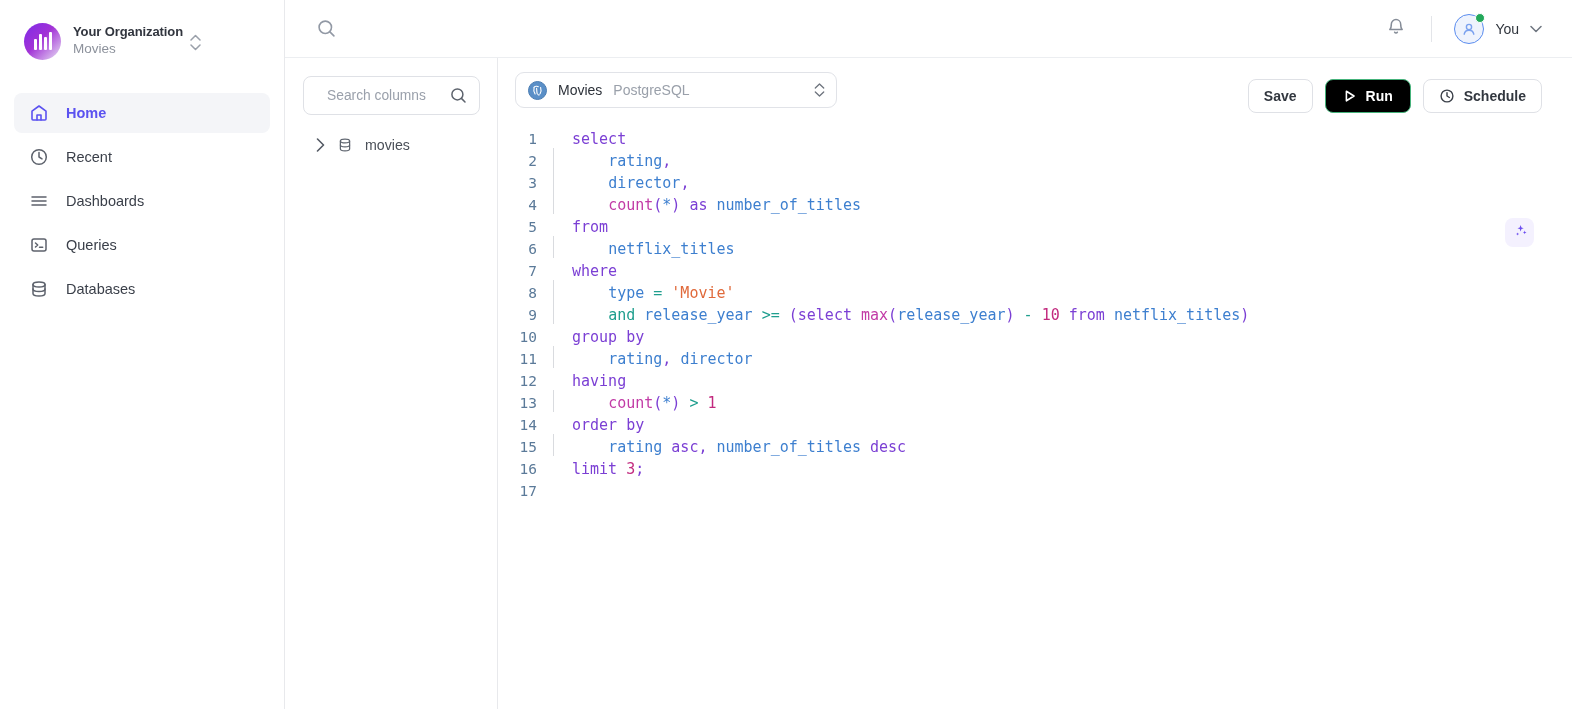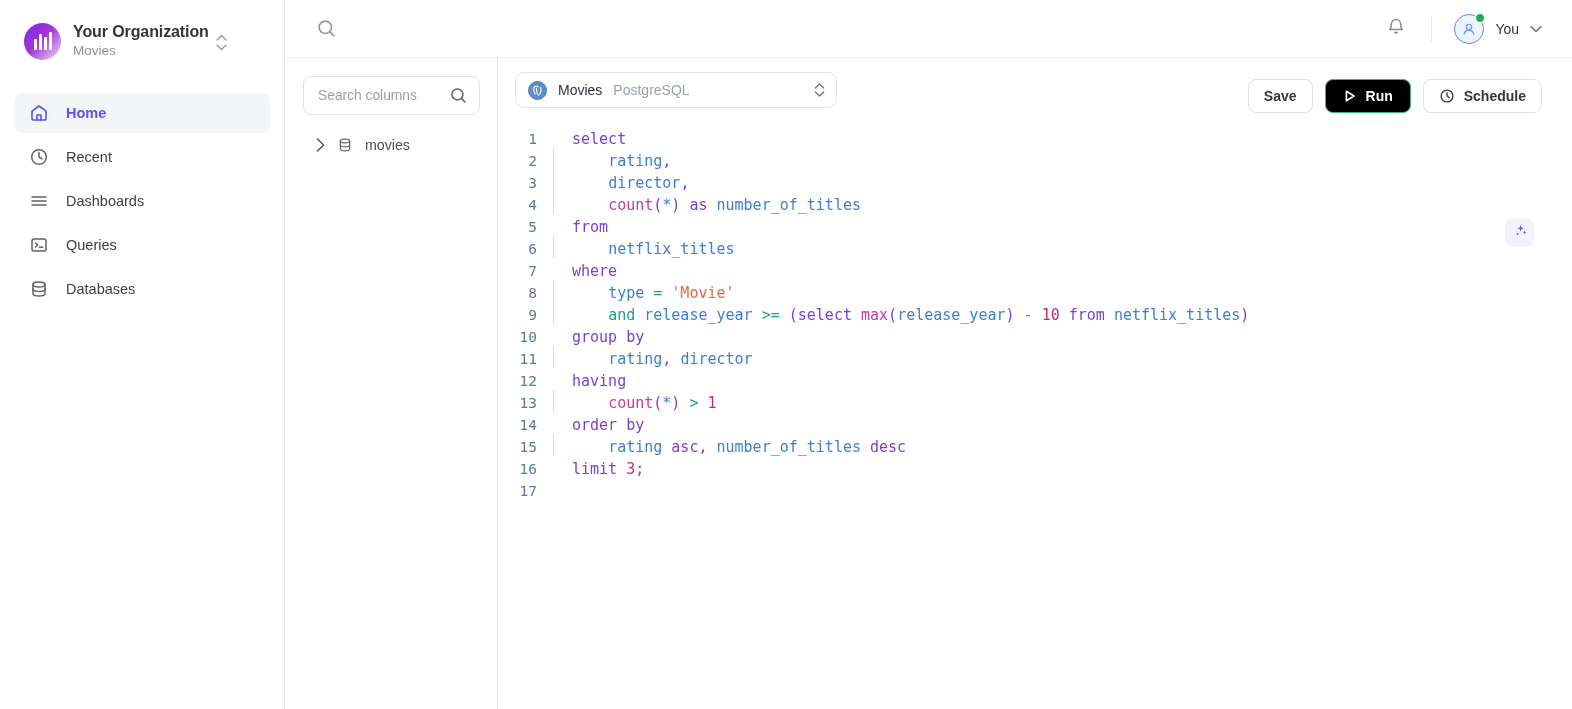--- a/index.html
+++ b/index.html
@@ -26,21 +26,21 @@
     height: 66px;
   }
   .org-logo {
     width: 37px; height: 37px; border-radius: 50%;
     background: linear-gradient(135deg, #7d2ae8 0%, #a233d6 45%, #e9e3f5 100%);
     flex: 0 0 37px;
     position: relative; overflow: hidden;
   }
   .org-logo svg { position: absolute; left: 0; top: 0; }
   .org-text { margin-left: 12px; line-height: 1.25; }
-  .org-name { font-size: 16px; font-weight: 700; color: #31353e; letter-spacing: -0.1px; }
+  .org-name { font-size: 13px; font-weight: 700; color: #31353e; letter-spacing: -0.1px; }
   .org-sub { font-size: 13.5px; color: #8d929c; font-weight: 500; margin-top: 1px; }
   .org-chevrons {
     margin-left: 7px; display: flex; flex-direction: column;
     align-items: center; justify-content: center; gap: 3px;
     color: #9aa0aa; padding-top: 2px; cursor: pointer;
   }
 
   .nav { margin-top: 27px; padding: 0 14px; }
   .nav-item {
     display: flex; align-items: center; gap: 16px;
@@ -90,21 +90,21 @@
   
   .body { flex: 1; display: flex; min-height: 0; }
 
   .columns-pane {
     width: 213px; flex: 0 0 213px;
     border-right: 1px solid #e8e9ec;
     padding: 18px 17px 0 18px;
   }
   .col-search {
     height: 39px; border: 1px solid #dfe1e6; border-radius: 8px;
-    display: flex; align-items: center; padding: 0 12px 0 14px; gap: 8px;
+    display: flex; align-items: center; padding: 0 12px 0 23px; gap: 8px;
     background: #fff;
   }
   .col-search input {
     border: 0; outline: 0; background: transparent; flex: 1; min-width: 0;
     font-size: 13.8px; color: #33383f; font-family: "Liberation Sans", sans-serif;
   }
   .col-search input::placeholder { color: #9aa0ab; }
   .col-search .mag { color: #5c626c; display: flex; }
 
   .tree { margin-top: 15px; }

